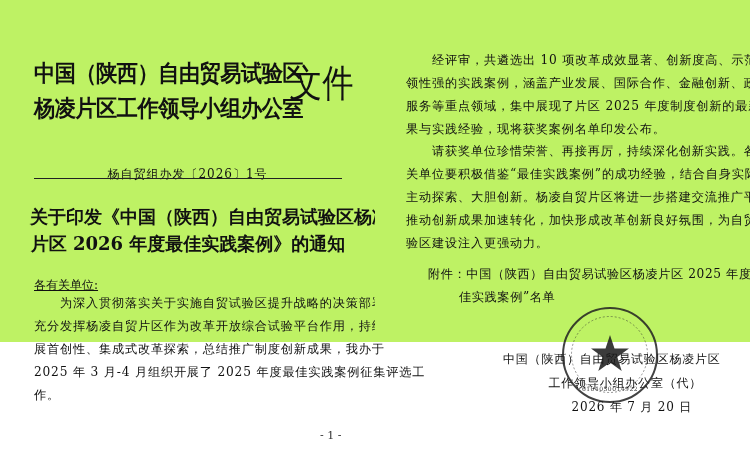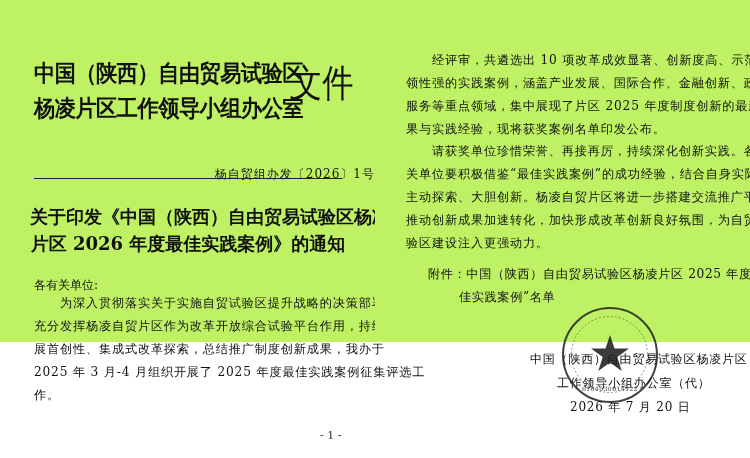--- a/index.html
+++ b/index.html
@@ -8,40 +8,40 @@
     font-family: "DejaVu Serif", "Liberation Serif", serif; color: #111;
   }
   .page { position: absolute; top: 0; height: 342px; background: #bef264; }
   .page-left { left: 0; width: 375px; }
   .page-right { left: 375px; width: 375px; }
 
   .header { position: absolute; left: 34px; top: 55px; width: 320px; height: 70px; }
   .header-org { position: absolute; left: 0; top: 0; font-family: "DejaVu Serif", serif; font-weight: bold; font-size: 23px; line-height: 35px; letter-spacing: -0.5px; transform: scaleX(0.92); transform-origin: left top; white-space: nowrap; }
   .header-word { position: absolute; left: 257px; top: 8px; font-family: "DejaVu Serif", serif; font-size: 38px; line-height: 40px; transform: scaleX(0.82); transform-origin: left top; white-space: nowrap; }
 
-  .doc-number { position: absolute; left: 0; width: 375px; top: 166px; text-align: right; font-size: 12px; letter-spacing: 1px; white-space: nowrap; }
+  .doc-number { position: absolute; left: 0; width: 375px; top: 166px; text-align: center; font-size: 12px; letter-spacing: 1px; white-space: nowrap; }
   .rule { position: absolute; left: 34px; width: 308px; top: 178px; height: 0; border-top: 1.5px solid #222; }
 
   .title { position: absolute; left: 30px; width: 316px; top: 203px; text-align: center; font-size: 18px; font-weight: bold; line-height: 27px; white-space: nowrap; }
   .title span { display: block; }
 
-  .salutation { position: absolute; left: 34px; top: 277px; font-size: 12px; white-space: nowrap; }
+  .salutation { position: absolute; left: 34px; top: 277px; font-size: 12px; white-space: nowrap; text-decoration: underline; }
 
   .para { position: absolute; font-size: 12.2px; line-height: 23px; white-space: nowrap; letter-spacing: 0.8px; }
   .para span { display: block; }
   .para-left { left: 34px; top: 292px; width: 310px; }
   .page-num { position: absolute; left: 320px; top: 429px; font-size: 11px; white-space: nowrap; color: #333; }
 
   .para-r1 { left: 31px; top: 49px; }
   .para-r2 { left: 31px; top: 140px; }
   .attach { position: absolute; left: 53px; top: 263px; font-size: 12.2px; line-height: 23px; white-space: nowrap; letter-spacing: 0.6px; }
   .attach span { display: block; }
   .attach .l2 { padding-left: 31px; }
 
-  .signer { position: absolute; left: 155px; top: 347px; font-size: 12px; line-height: 24px; white-space: nowrap; letter-spacing: 0.8px; }
+  .signer { position: absolute; left: 128px; top: 347px; font-size: 12px; line-height: 24px; white-space: nowrap; letter-spacing: 0.8px; text-align: center; }
   .signer span { display: block; }
   .signer .l2 { padding-left: 27px; }
   .signer .date { padding-left: 40px; }
 
   .seal { position: absolute; left: 187px; top: 307px; width: 96px; height: 96px; border: 2.5px solid #222; border-radius: 50%; box-sizing: border-box; opacity: 0.85; }
   .seal-star { position: absolute; left: 27px; top: 26px; width: 38px; height: 36px; }
   .seal-code { position: absolute; left: 0; width: 100%; bottom: 9px; text-align: center; font-size: 6px; letter-spacing: 0.5px; }
   .seal-arc { position: absolute; left: 0; top: 0; width: 91px; height: 91px; }
 </style>
 </head>

